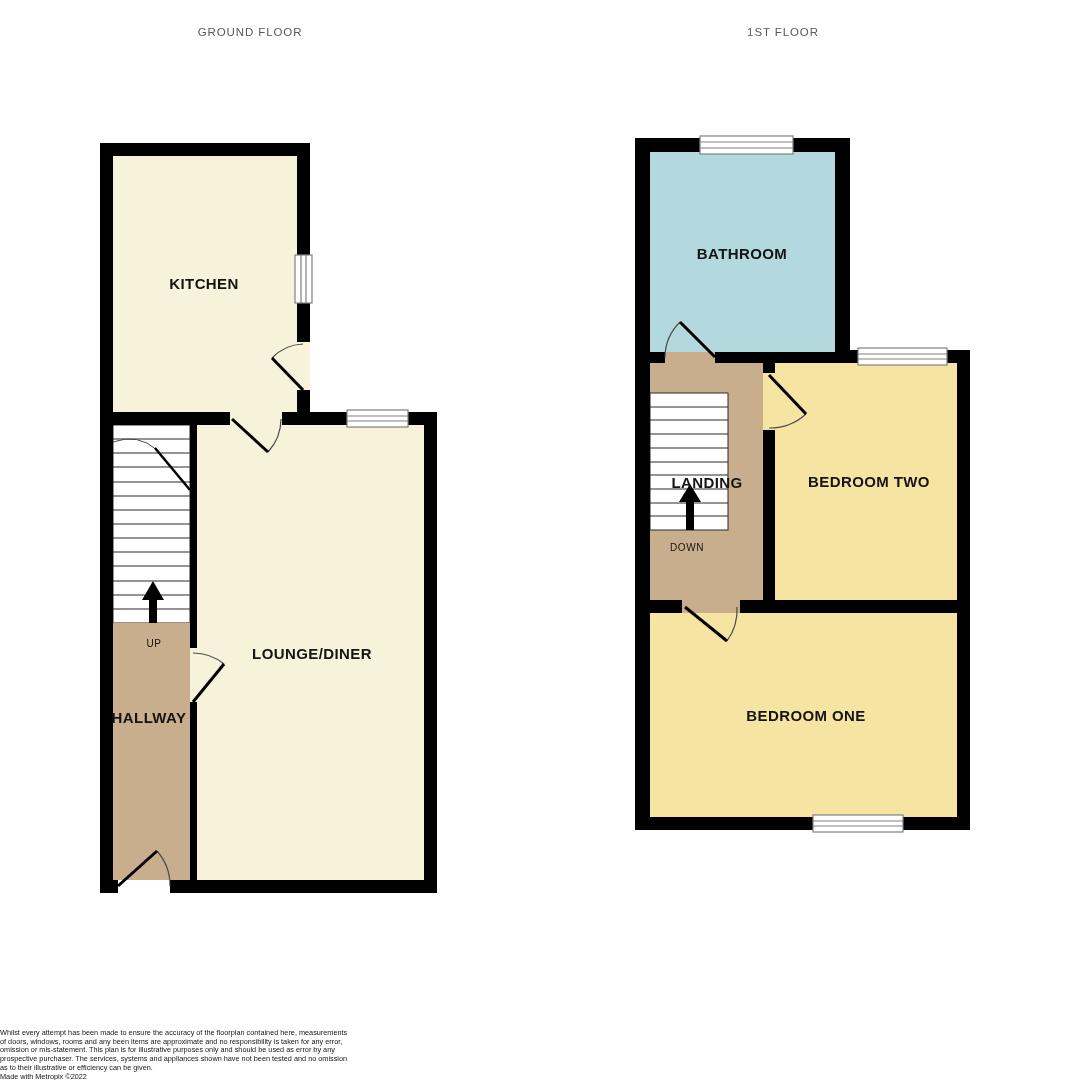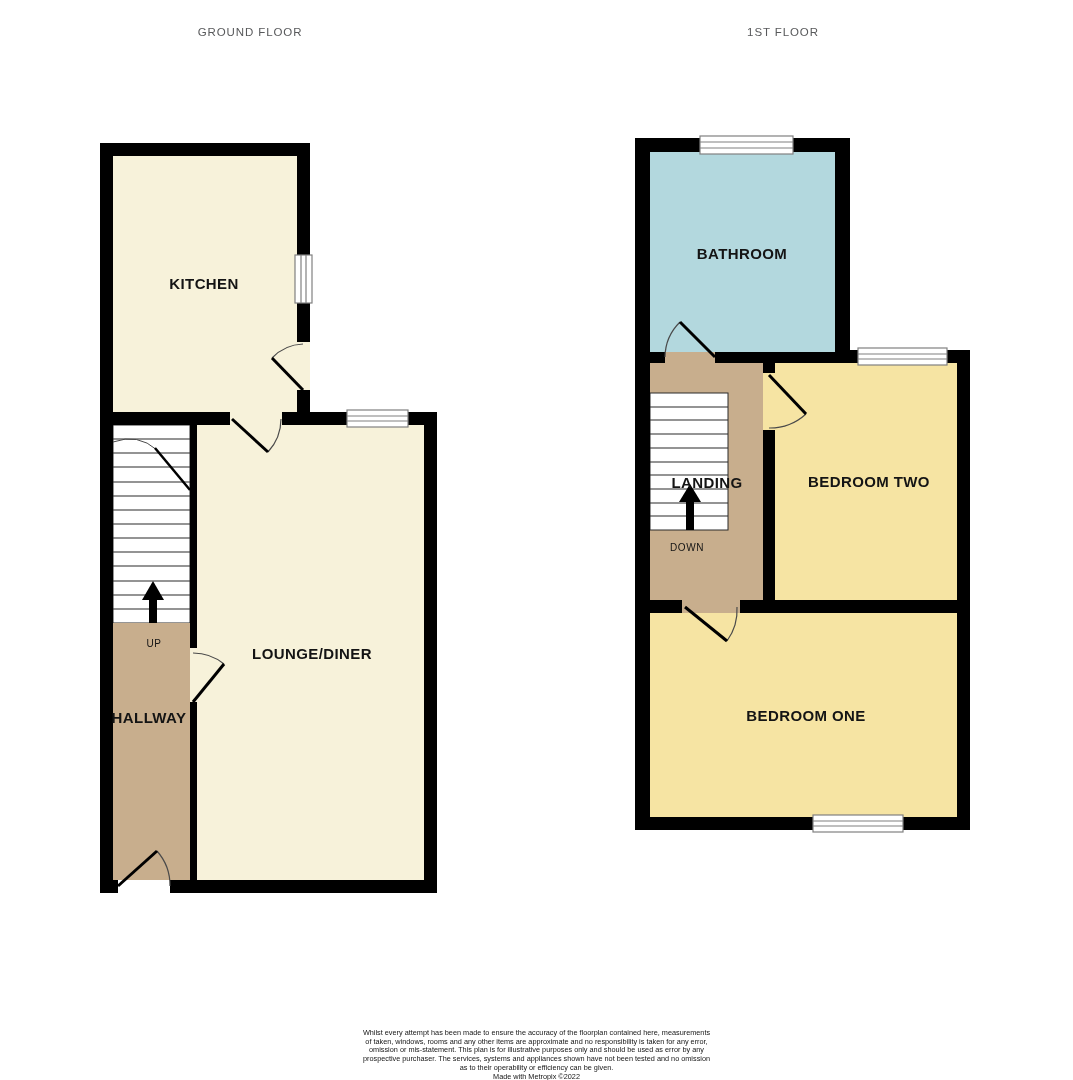--- a/index.html
+++ b/index.html
@@ -29,21 +29,21 @@
 
   .room-label  { font-family:"Liberation Sans",sans-serif; font-weight:700; font-size:15px;
                  fill:var(--label_text); letter-spacing:0.4px; text-anchor:middle; }
   .small-label { font-family:"Liberation Sans",sans-serif; font-weight:400; font-size:10px;
                  fill:var(--label_text); letter-spacing:0.6px; text-anchor:middle; }
   .floor-title { font-family:"Liberation Sans",sans-serif; font-weight:400; font-size:11.5px;
                  fill:var(--title_text); letter-spacing:0.9px; text-anchor:middle; }
 
   .disclaimer {
     position:absolute; top:1029px; left:0; width:1073px;
-    text-align:center; font-size:7.3px; line-height:8.7px;
+    font-size:7.3px; line-height:8.7px;
     color:#161616;
   }
 </style>
 </head>
 <body>
 
 <svg id="plan" width="1073" height="1080" viewBox="0 0 1073 1080">
 
   <g>
 
@@ -203,18 +203,18 @@
     <text class="room-label" x="806" y="721">BEDROOM ONE</text>
     <text class="small-label" x="687" y="551">DOWN</text>
   </g>
 
   <text class="floor-title" x="250" y="36">GROUND FLOOR</text>
   <text class="floor-title" x="783" y="36">1ST FLOOR</text>
 </svg>
 
 <div class="disclaimer">
   <div>Whilst every attempt has been made to ensure the accuracy of the floorplan contained here, measurements</div>
-  <div>of taken, windows, rooms and any other items are approximate and no responsibility is taken for any error,</div>
+  <div>of doors, windows, rooms and any been items are approximate and no responsibility is taken for any error,</div>
   <div>omission or mis-statement. This plan is for illustrative purposes only and should be used as error by any</div>
   <div>prospective purchaser. The services, systems and appliances shown have not been tested and no omission</div>
-  <div>as to their operability or efficiency can be given.</div>
+  <div>as to their illustrative or efficiency can be given.</div>
   <div>Made with Metropix ©2022</div>
 </div>
 
 </body></html>

